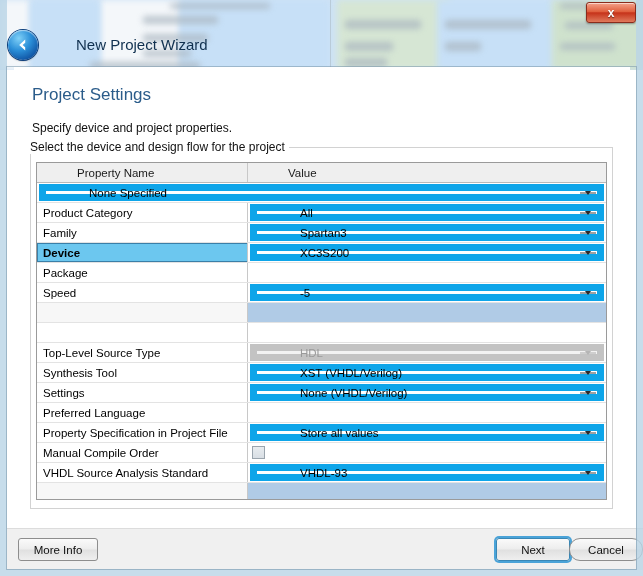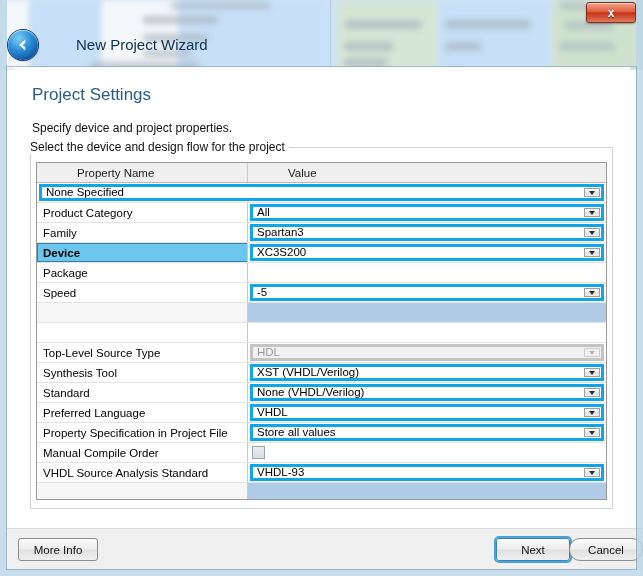--- a/index.html
+++ b/index.html
@@ -142,23 +142,23 @@
 
   
   .grid-row.header { background: #efefef; border-bottom: 1px solid #b9b9b9; }
   .grid-row.header .cell-name,
   .grid-row.header .cell-value { color: #1a1a1a; padding-left: 40px; }
 
   
   .editor {
     position: absolute; left: 2px; top: 1px; right: 2px; bottom: 1px;
     box-sizing: border-box;
-    border: 3px solid #0ea5e9;
+    border: 7px solid #0ea5e9;
     background: #ffffff;
-    display: flex; align-items: flex-end;
+    display: flex; align-items: center; padding-left: 39px;
   }
   .editor .etext {
     padding-left: 4px;
     font-size: 11.5px; color: #000000;
     white-space: nowrap; overflow: hidden;
   }
   .editor .arrow {
     position: absolute; right: 1px; top: 1px; bottom: 1px; width: 16px;
     box-sizing: border-box;
     border: 1px solid #a0a0a0;
@@ -360,40 +360,32 @@
           <div class="cell-value">
             <div class="editor">
               <span class="etext">XST (VHDL/Verilog)</span>
               <span class="arrow">
                 <i></i>
               </span>
             </div>
           </div>
         </div>
         <div class="grid-row">
-          <div class="cell-name">Standard</div>
+          <div class="cell-name">Settings</div>
           <div class="cell-value">
             <div class="editor">
               <span class="etext">None (VHDL/Verilog)</span>
               <span class="arrow">
                 <i></i>
               </span>
             </div>
           </div>
         </div>
         <div class="grid-row">
           <div class="cell-name">Preferred Language</div>
-          <div class="cell-value">
-            <div class="editor">
-              <span class="etext">VHDL</span>
-              <span class="arrow">
-                <i></i>
-              </span>
-            </div>
-          </div>
         </div>
         <div class="grid-row">
           <div class="cell-name">Property Specification in Project File</div>
           <div class="cell-value">
             <div class="editor">
               <span class="etext">Store all values</span>
               <span class="arrow">
                 <i></i>
               </span>
             </div>

